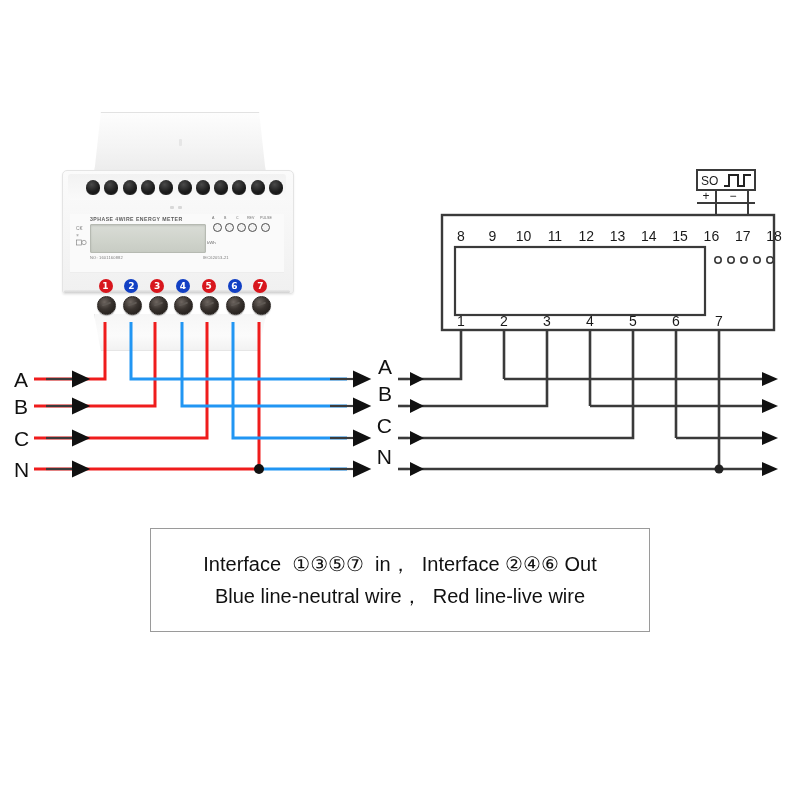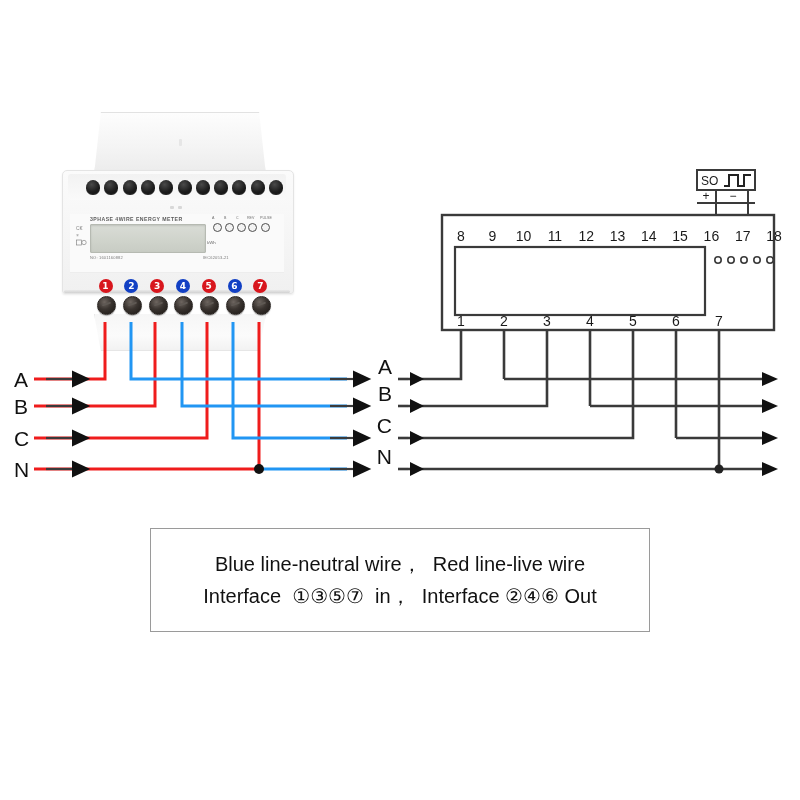--- a/index.html
+++ b/index.html
@@ -273,17 +273,17 @@
       <path d="M762,462 L778,469 L762,476 Z"></path>
     </g>
 
     <text class="phlabel" id="rlblA" x="392" y="374" text-anchor="end">A</text>
     <text class="phlabel" id="rlblB" x="392" y="401" text-anchor="end">B</text>
     <text class="phlabel" id="rlblC" x="392" y="433" text-anchor="end">C</text>
     <text class="phlabel" id="rlblN" x="392" y="464" text-anchor="end">N</text>
   </svg>
 
   <div class="caption">
+    <div class="cap-line">Interface  ①③⑤⑦  in，  Interface ②④⑥ Out</div>
     <div class="cap-line">Blue line-neutral wire，  Red line-live wire</div>
-    <div class="cap-line">Interface  ①③⑤⑦  in，  Interface ②④⑥ Out</div>
   </div>
 
 </div>
 
 </body></html>

